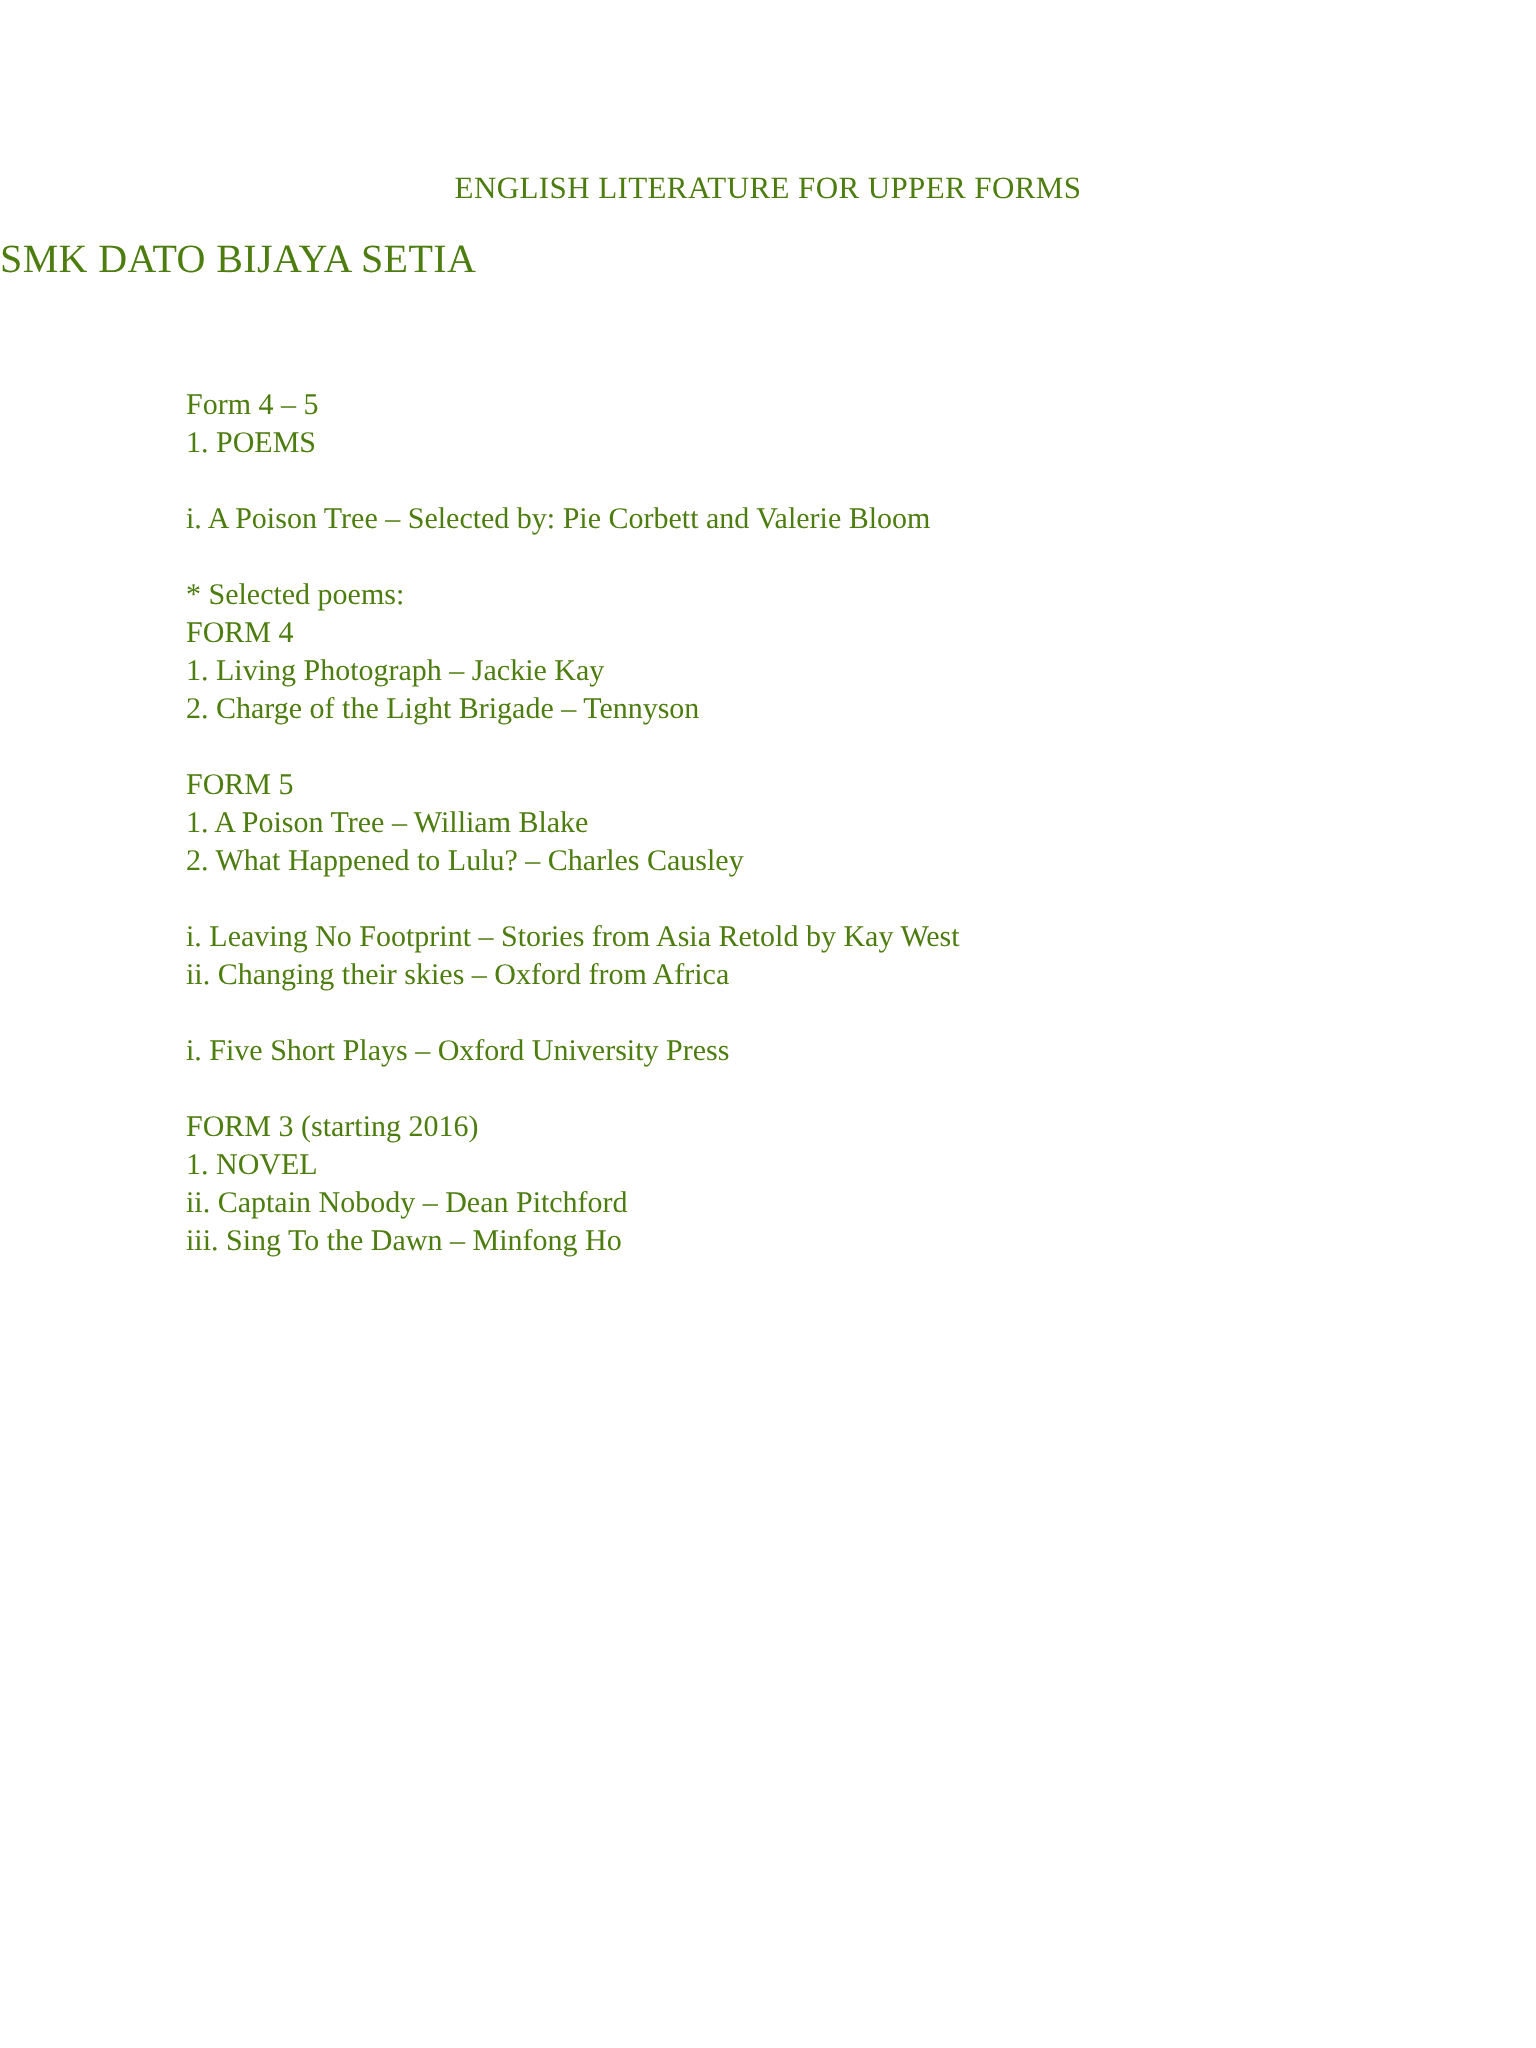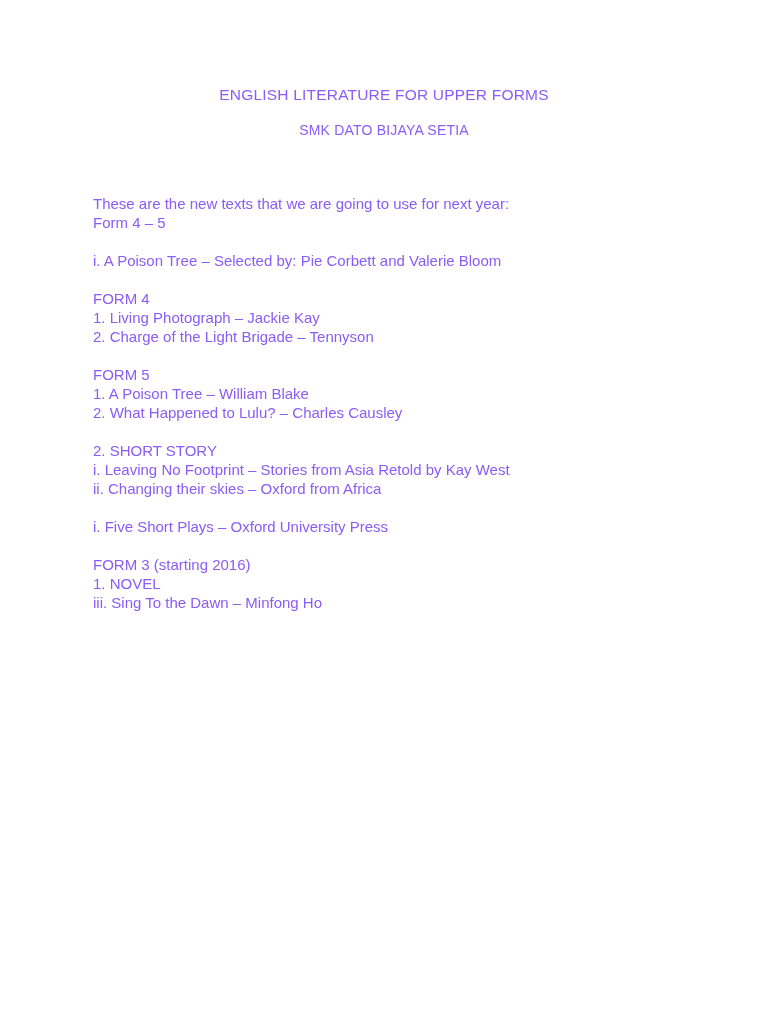--- a/index.html
+++ b/index.html
@@ -6,41 +6,41 @@
       margin: 0;
       padding: 0;
       background: #ffffff;
     }
     .page {
       position: relative;
       width: 768px;
       height: 748px;
       background: #ffffff;
       overflow: hidden;
-      font-family: Liberation Sans, sans-serif;
-      color: #8b5cf6;
+      font-family: Liberation Serif, serif;
+      color: #4d7c0f;
     }
     .doc-title {
       position: absolute;
       left: 0;
       top: 85px;
       width: 100%;
       text-align: center;
       font-size: 15.5px;
       line-height: 19px;
       letter-spacing: 0.2px;
       white-space: pre;
     }
     .doc-subtitle {
       position: absolute;
       left: 0;
       top: 121px;
       width: 100%;
-      text-align: center;
-      font-size: 14px;
+      text-align: left;
+      font-size: 20px;
       line-height: 19px;
       letter-spacing: 0.2px;
       white-space: pre;
     }
     .doc-body {
       position: absolute;
       left: 93px;
       top: 194px;
       right: 50px;
       font-size: 15px;
@@ -55,37 +55,38 @@
 </head>
 <body>
 
 <div class="page">
 
   <div class="doc-title">ENGLISH LITERATURE FOR UPPER FORMS</div>
 
   <div class="doc-subtitle">SMK DATO BIJAYA SETIA</div>
 
   <div class="doc-body">
-    <div class="line">These are the new texts that we are going to use for next year:</div>
     <div class="line">Form 4 – 5</div>
+    <div class="line">1. POEMS</div>
     <div class="line"></div>
     <div class="line">i. A Poison Tree – Selected by: Pie Corbett and Valerie Bloom</div>
     <div class="line"></div>
+    <div class="line">* Selected poems:</div>
     <div class="line">FORM 4</div>
     <div class="line">1. Living Photograph – Jackie Kay</div>
     <div class="line">2. Charge of the Light Brigade – Tennyson</div>
     <div class="line"></div>
     <div class="line">FORM 5</div>
     <div class="line">1. A Poison Tree – William Blake</div>
     <div class="line">2. What Happened to Lulu? – Charles Causley</div>
     <div class="line"></div>
-    <div class="line">2. SHORT STORY</div>
     <div class="line">i. Leaving No Footprint – Stories from Asia Retold by Kay West</div>
     <div class="line">ii. Changing their skies – Oxford from Africa</div>
     <div class="line"></div>
     <div class="line">i. Five Short Plays – Oxford University Press</div>
     <div class="line"></div>
     <div class="line">FORM 3 (starting 2016)</div>
     <div class="line">1. NOVEL</div>
+    <div class="line">ii. Captain Nobody – Dean Pitchford</div>
     <div class="line">iii. Sing To the Dawn – Minfong Ho</div>
   </div>
 
 </div>
 
 </body></html>

